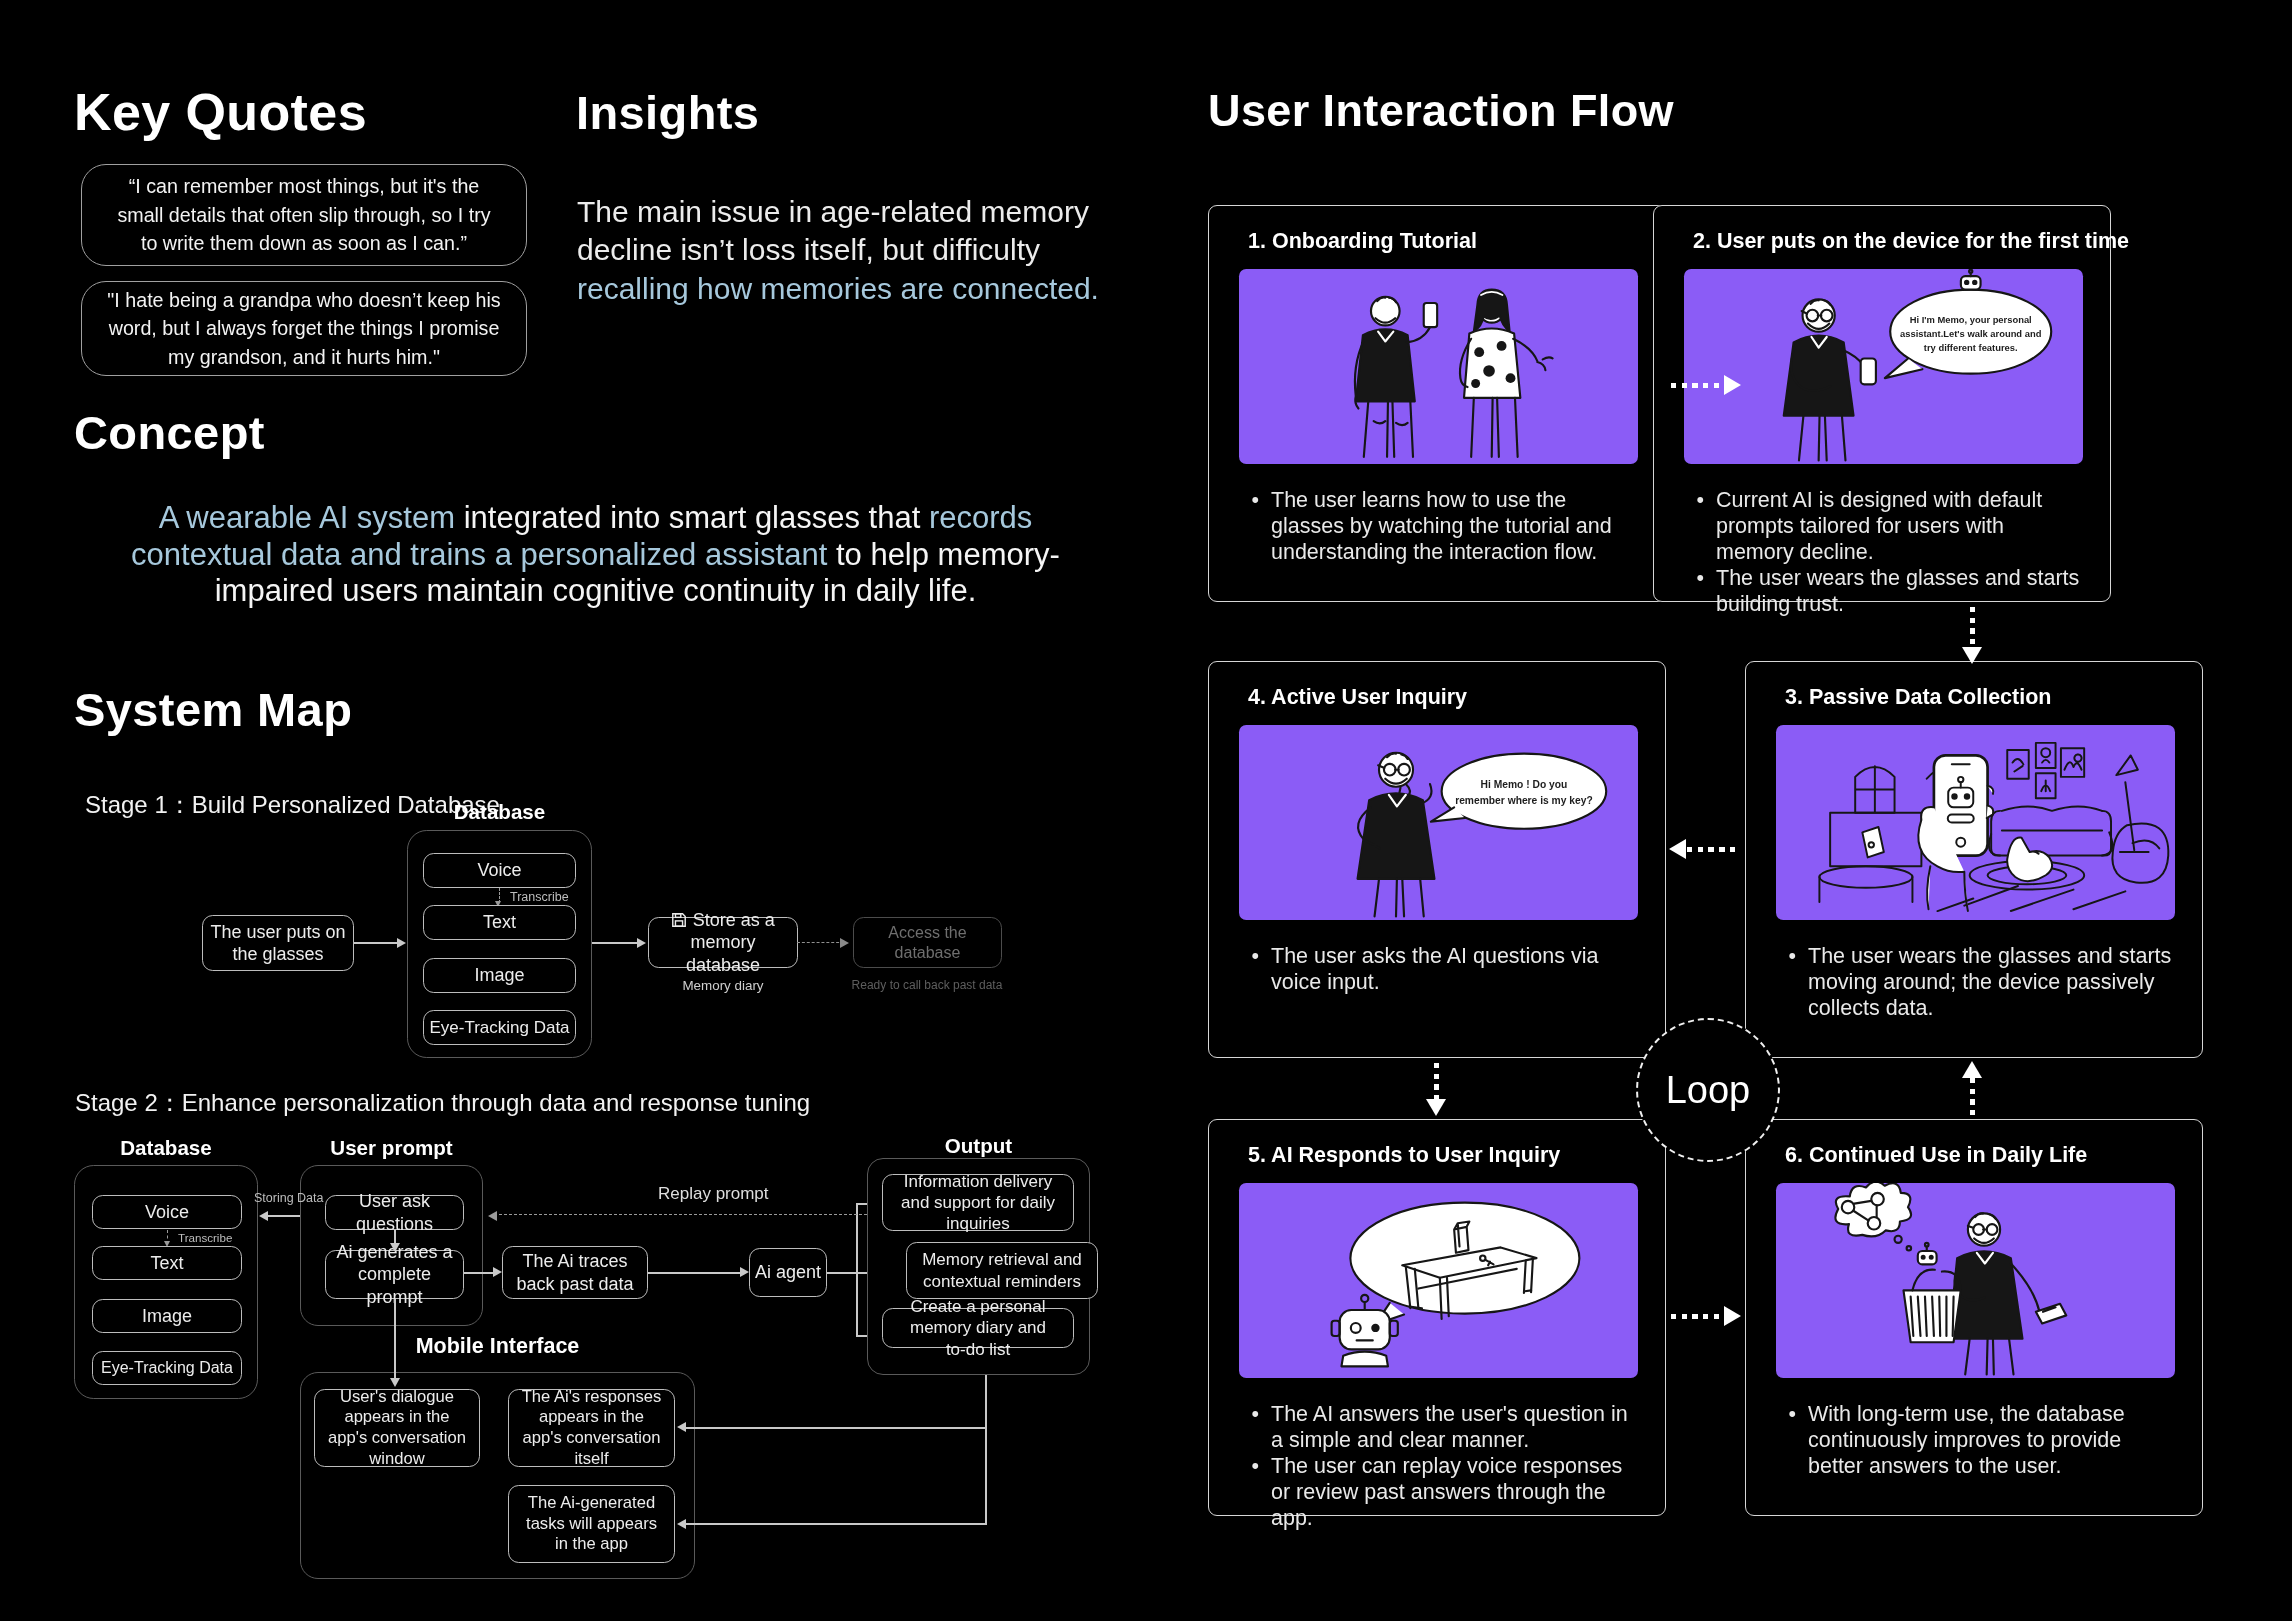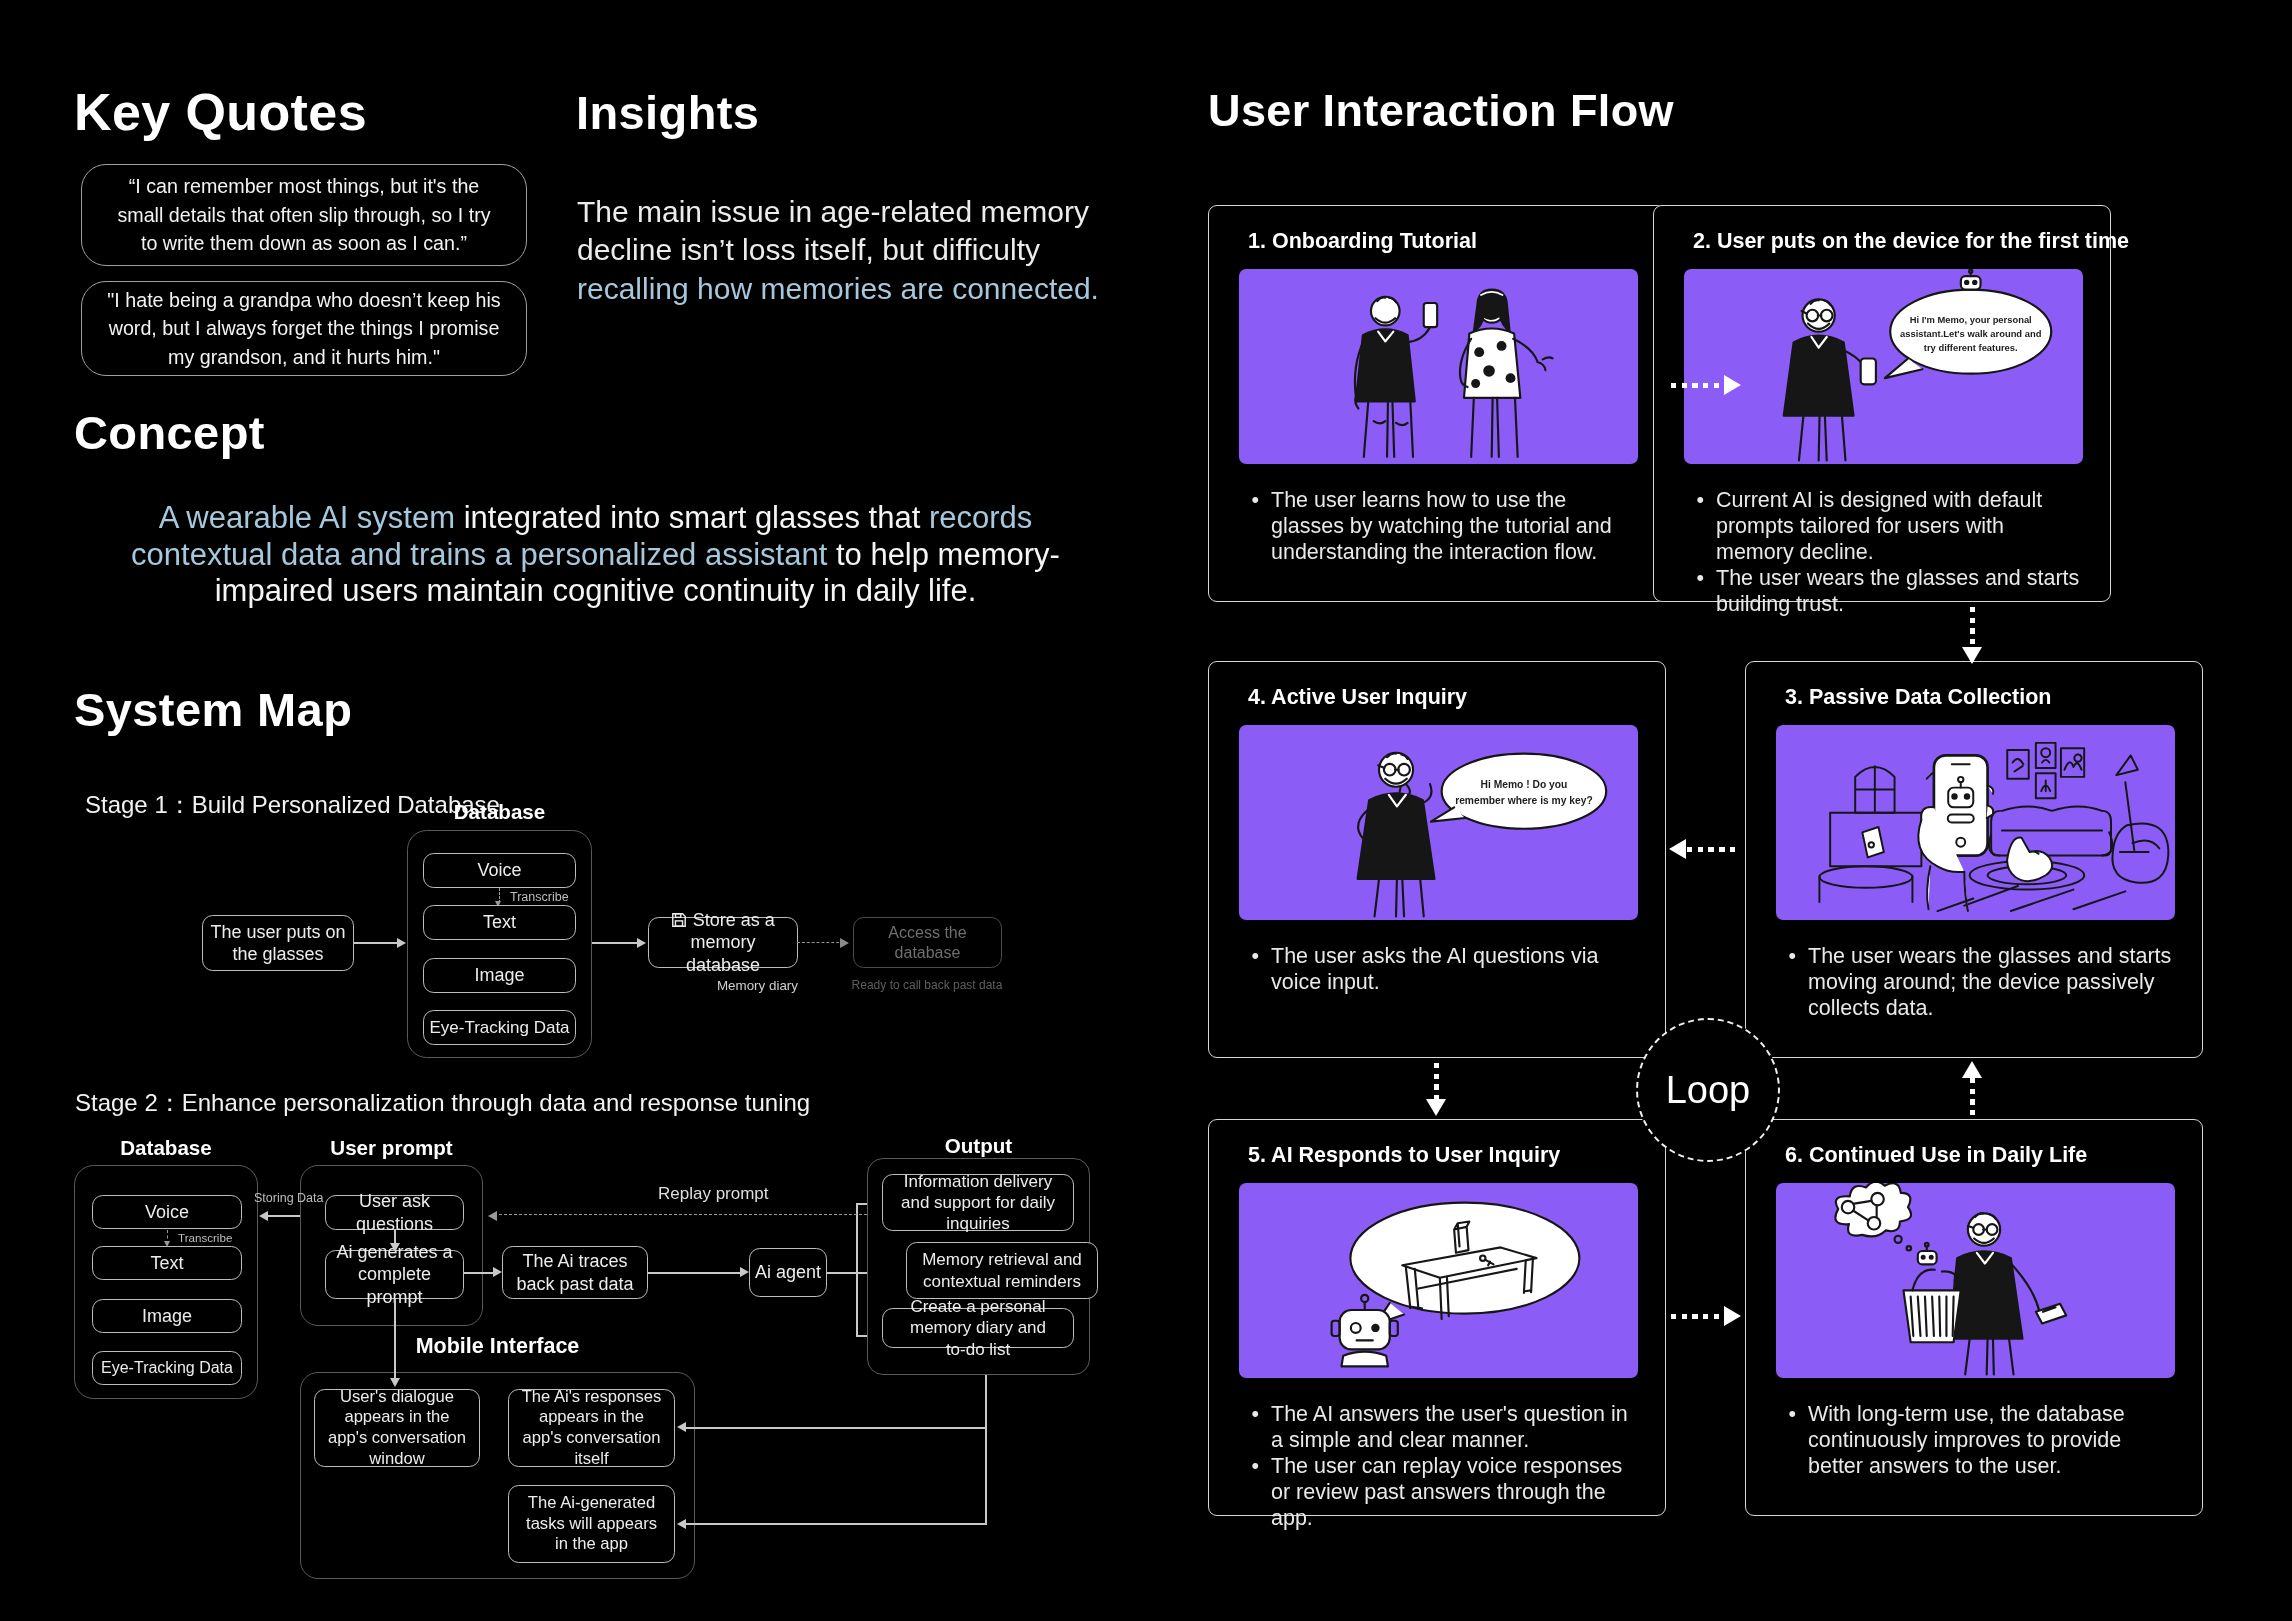--- a/index.html
+++ b/index.html
@@ -88,21 +88,21 @@
   <div class="abs dtri-r" style="left:637px;top:938px;"></div>
   <div class="abs dbox" style="left:648px;top:917px;width:150px;height:51px;padding:0 7.2px;">
     <span><svg class="mini-icon" width="16" height="16" viewBox="0 0 18 18">
           <g fill="none" stroke="#ececec" stroke-width="1.6">
             <path d="M2 2 h11 l3 3 v11 h-14 z"></path>
             <rect x="5" y="10" width="8" height="6"></rect>
             <rect x="5" y="2" width="6" height="4"></rect>
           </g>
         </svg><span>Store as a memory database</span></span>
   </div>
-  <div class="abs caption" style="left:648px;top:978px;width:150px;text-align:right;">Memory diary</div>
+  <div class="abs caption" style="left:648px;top:978px;width:150px;">Memory diary</div>
 
   <div class="abs dash-h" style="left:797px;top:942px;width:47px;"></div>
   <div class="abs dtri-r" style="left:840px;top:938px;border-left-color:#8a8a8a;"></div>
   <div class="abs dbox" style="left:853px;top:917px;width:149px;height:51px;border-color:#4c4c4c;color:#6f6f6f;font-size:16px;">Access the database</div>
   <div class="abs caption-dim" style="left:833px;top:978px;width:188px;">Ready to call back past data</div>
 
   <div class="abs stage-label" style="left:75px;top:1087px;">Stage 2：Enhance personalization through data and response tuning</div>
 
   <div class="abs dlabel" style="left:74px;top:1136px;width:184px;">Database</div>
   <div class="abs dcontainer" style="left:74px;top:1165px;width:184px;height:234px;"></div>

